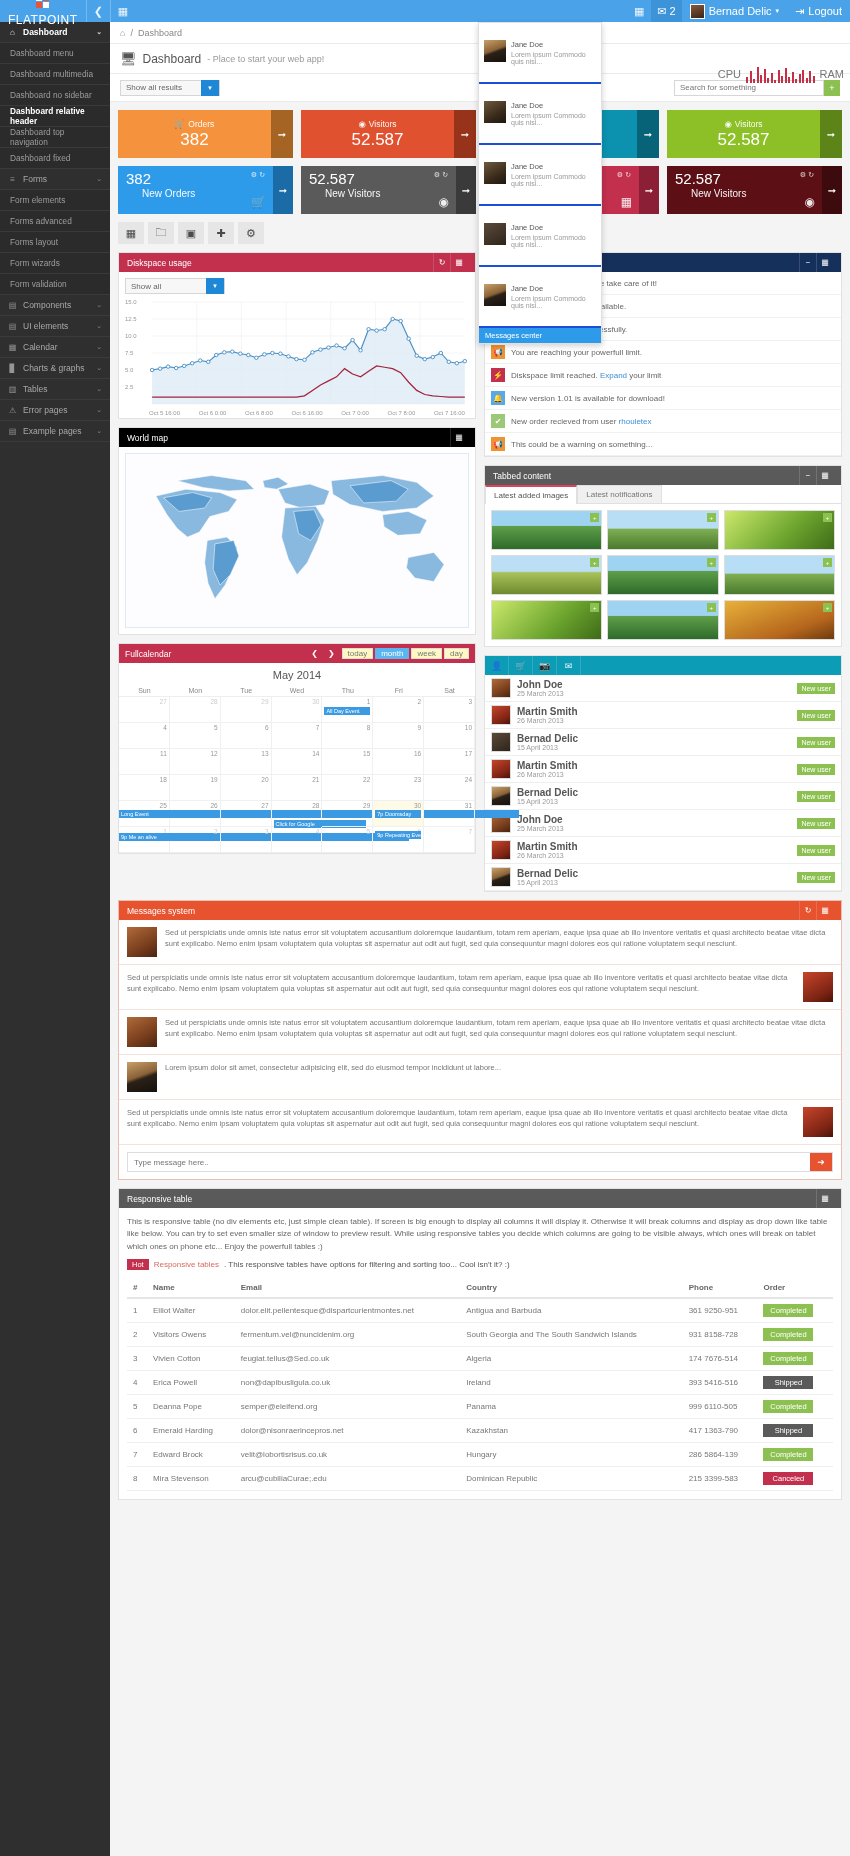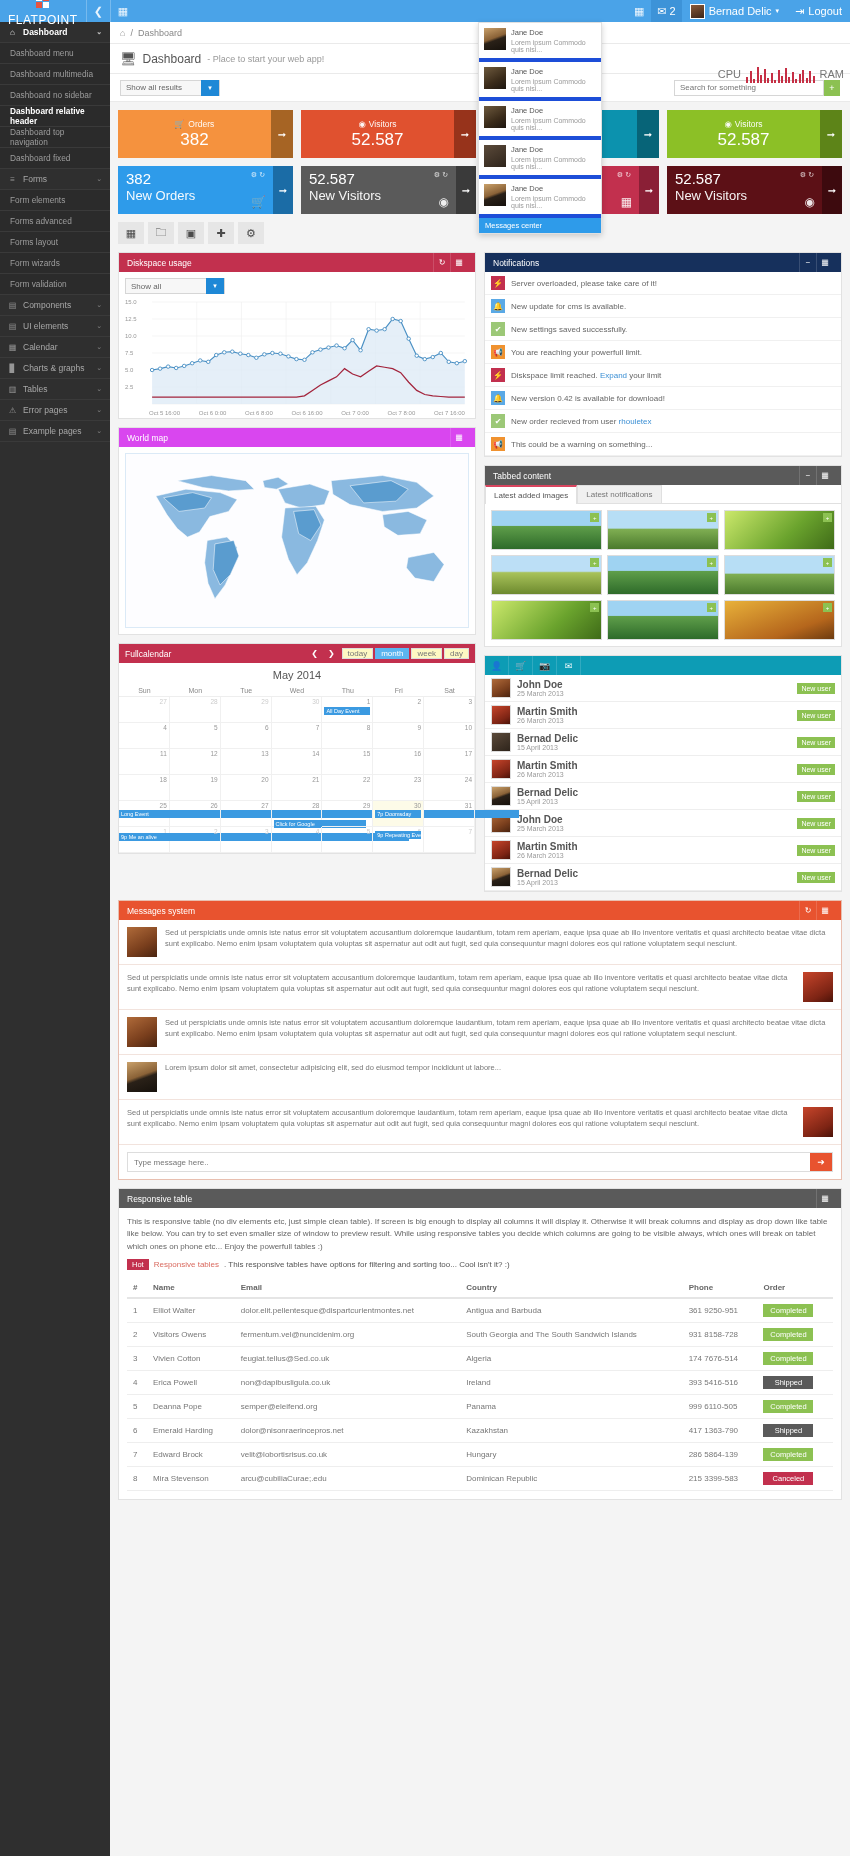--- a/index.html
+++ b/index.html
@@ -64,21 +64,21 @@
   
   .tiles { padding:8px; display:grid; grid-template-columns:repeat(4,1fr); gap:8px; }
   .tile { height:48px; display:flex; position:relative; color:#fff; overflow:hidden;}
   .tile .body { flex:1; display:flex; flex-direction:column; align-items:center; justify-content:center; gap:1px;}
   .tile .lbl { font-size:8.5px; display:flex; align-items:center; gap:3px; opacity:.95;}
   .tile .val { font-size:17px; font-weight:300;}
   .tile .tail { width:22px; display:flex; align-items:center; justify-content:center; font-size:10px;}
   .tile2 { height:48px; display:flex; position:relative; color:#fff; overflow:hidden;}
   .tile2 .body { flex:1; padding:5px 8px; position:relative;}
   .tile2 .val { font-size:15px; font-weight:300; line-height:1.1;}
-  .tile2 .lbl { font-size:13px; opacity:.95;}
+  .tile2 .lbl { font-size:10px; opacity:.95;margin-left:16px;}
   .tile2 .tools { position:absolute; right:6px; top:5px; font-size:7px; opacity:.8; letter-spacing:2px;}
   .tile2 .bigico { position:absolute; right:7px; bottom:5px; font-size:12px; opacity:.9;}
   .tile2 .tail { width:20px; display:flex; align-items:center; justify-content:center; font-size:10px;}
 
   .iconrow { padding:0 8px 8px; display:flex; gap:4px;}
   .iconbtn { width:26px; height:22px; background:#e6e6e6; display:flex; align-items:center; justify-content:center; font-size:11px; color:#4b4b4b;}
 
   
   .cols { padding:0 8px; display:grid; grid-template-columns: 1fr 1fr; gap:8px; align-items:start;}
   .panel { background:#fff; border:1px solid #e2e2e2; margin-bottom:8px;}
@@ -151,21 +151,21 @@
   .rt-note { margin-top:6px; font-size:8px; display:flex; align-items:center; gap:5px; flex-wrap:wrap;}
   .rt-hot { background:#c2304e; color:#fff; padding:1px 5px; font-size:7.5px;}
   .rt-note a { color:#d96a5f; text-decoration:none;}
   table.rt { width:100%; border-collapse:collapse; margin-top:8px; font-size:8px;}
   table.rt th { text-align:left; padding:5px 6px; color:#666; font-weight:bold; border-bottom:2px solid #e5e5e5; font-size:8px;}
   table.rt td { padding:5px 6px; color:#777; border-bottom:1px solid #eee;}
   .st { color:#fff; padding:2px 6px; font-size:7.5px; display:inline-block; min-width:50px; text-align:center;}
 
   
   .msgdrop { position:absolute; left:478px; top:22px; width:124px; background:#fff; border:1px solid #e0e0e0; box-shadow:0 2px 6px rgba(0,0,0,.18); z-index:100;}
-  .msgdrop .it { display:flex; gap:5px; padding:5px 5px; border-bottom:4px solid #1d4ed8;}
+  .msgdrop .it { display:flex; gap:5px; padding:17px 5px; border-bottom:2px solid #1d4ed8;}
   .msgdrop .it .av { width:22px; height:22px; flex:none;}
   .msgdrop .it .n { font-size:7.5px; color:#555;}
   .msgdrop .it .p { font-size:7px; color:#999; margin-top:2px;}
   .msgdrop .ft { background:#2e9bea; color:#fff; font-size:7.5px; padding:3px 6px;}
 
   .ph-tree   { background:linear-gradient(180deg,#9fd3f2 0%,#9fd3f2 38%,#5f9e4a 40%,#2e6b2a 100%); }
   .ph-tree2  { background:linear-gradient(180deg,#b7def5 0%,#b7def5 45%,#7fae52 48%,#4b7a2d 100%); }
   .ph-leaf   { background:linear-gradient(135deg,#cbe86b,#6aa32d 60%,#3f6b18); }
   .ph-field  { background:linear-gradient(180deg,#bcdff6 0%,#bcdff6 40%,#a8c25a 44%,#6d8a2e 100%); }
   .ph-aut    { background:linear-gradient(160deg,#e8b13a,#b5661c 70%,#6d3b10); }
@@ -523,21 +523,21 @@
               <span class="xlab">Oct 6 8:00</span>
               <span class="xlab">Oct 6 16:00</span>
               <span class="xlab">Oct 7 0:00</span>
               <span class="xlab">Oct 7 8:00</span>
               <span class="xlab">Oct 7 16:00</span>
             </div>
         </div>
       </div>
 
       <div class="panel">
-        <div class="panel-h" id="map-head" style="background: #d946ef;">
+        <div class="panel-h" id="map-head" style="background: #000000;">
           <span>World map</span>
           <span class="acts">
             <span>▦</span>
           </span>
         </div>
         <div class="mapwrap">
           <div class="mapbox">
             <svg width="100%" height="100%" viewBox="0 0 400 200">
               <g fill="#8ab9e0" stroke="#ffffff" stroke-width="0.6">
                 <path d="M35,48 L70,40 L110,44 L130,52 L120,66 L98,72 L86,90 L72,96 L60,86 L48,70 Z"></path>
@@ -748,21 +748,21 @@
             <div class="notif">
     <span class="ic" style="background:#f0922f">📢</span>
     <span>You are reaching your powerfull limit.</span>
             </div>
             <div class="notif">
     <span class="ic" style="background:#c2304e">⚡</span>
     <span>Diskspace limit reached. <a href="#">Expand</a> your limit</span>
             </div>
             <div class="notif">
     <span class="ic" style="background:#5aa9e6">🔔</span>
-    <span>New version 0.42 is available for download!</span>
+    <span>New version 1.01 is available for download!</span>
             </div>
             <div class="notif">
     <span class="ic" style="background:#9cc877">✔</span>
     <span>New order recieved from user <a href="#">rhouletex</a></span>
             </div>
             <div class="notif">
     <span class="ic" style="background:#f0922f">📢</span>
     <span>This could be a warning on something...</span>
             </div>
           </div>

